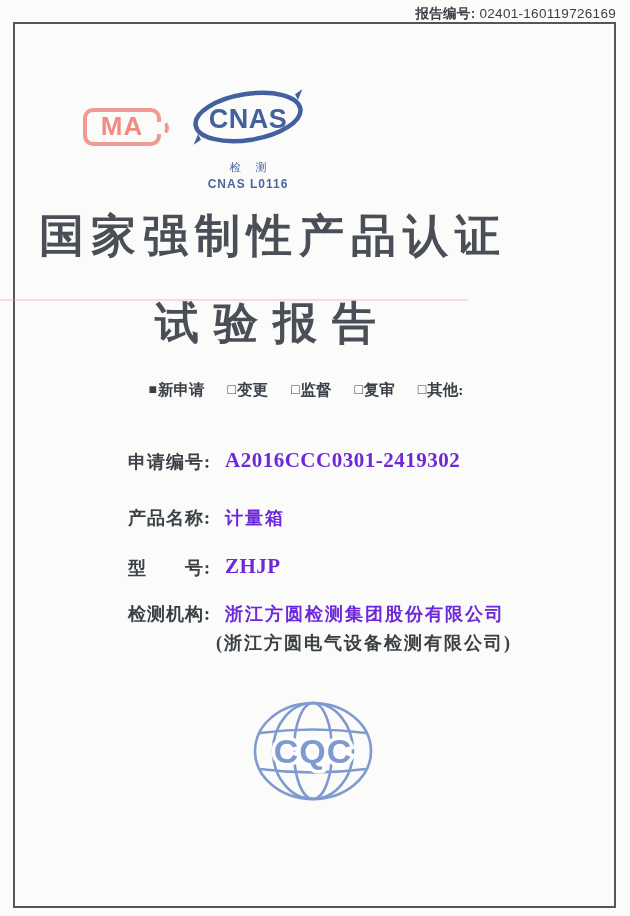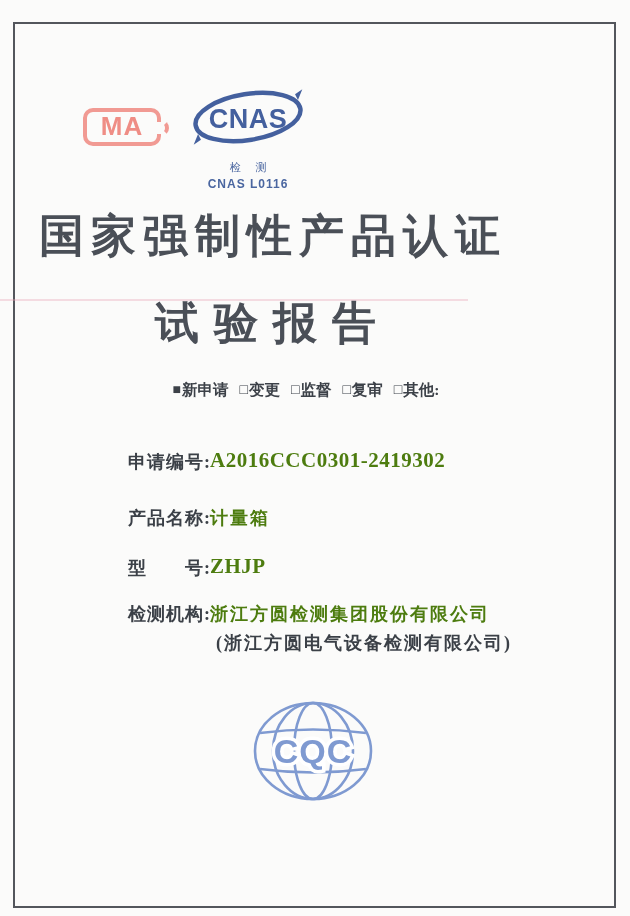--- a/index.html
+++ b/index.html
@@ -62,51 +62,54 @@
   .title1,.title2{
     position:absolute;left:0;width:546px;text-align:center;
     color:#4a4f57;font-weight:600;
     font-family:"Liberation Serif","DejaVu Serif",serif;
   }
   .title1{top:206px;font-size:45px;letter-spacing:7px;}
   .title2{top:294px;font-size:44px;letter-spacing:15px;}
   
   .checkbox-row{
     position:absolute;left:0;top:380px;width:612px;
-    display:flex;justify-content:center;gap:11px;
+    display:flex;justify-content:center;gap:23px;
     font-size:15.5px;font-weight:600;color:#3c4148;
   }
   .cb i{font-style:normal;margin-right:1px;font-size:14px;position:relative;top:-1px;}
   
   .field{position:absolute;left:0;width:630px;}
   .field .flabel{
     position:absolute;left:128px;top:0;font-size:18px;font-weight:600;
     white-space:pre-wrap;color:#3b4047;letter-spacing:1px;
   }
   .field .fvalue{
-    position:absolute;left:210px;top:0;font-size:18px;letter-spacing:2px;
-    color:#4d7c0f;font-weight:600;white-space:pre-wrap;
+    position:absolute;left:225px;top:0;font-size:18px;letter-spacing:2px;
+    color:#6d28d9;font-weight:600;white-space:pre-wrap;
   }
   .field .fvalue.serif-num{
     font-size:21px;letter-spacing:.5px;font-weight:600;top:-2px;
   }
   .f1{top:450px;} .f2{top:506px;} .f3{top:556px;} .f4{top:602px;}
   .f4 .fvalue2{
     position:absolute;left:216px;top:29px;font-size:18px;letter-spacing:2px;
     color:#3b4047;font-weight:600;white-space:pre-wrap;
   }
   
   .cqc{position:absolute;left:251px;top:700px;width:124px;height:102px;}
   svg text{font-family:"Liberation Sans","DejaVu Sans",sans-serif;}
 </style>
 </head>
 <body>
 
 <div class="page">
 
+  <div class="report-no">
+    <span class="lbl">报告编号:</span><span>02401-160119726169</span>
+  </div>
 
   <div class="frame"></div>
 
   <div class="artifact-line"></div>
 
   <div class="cma">
     <div class="cma-box">
       <span class="cma-ma">MA</span>
       <span class="cma-cut"></span>
       <span class="cma-bulge"></span>

